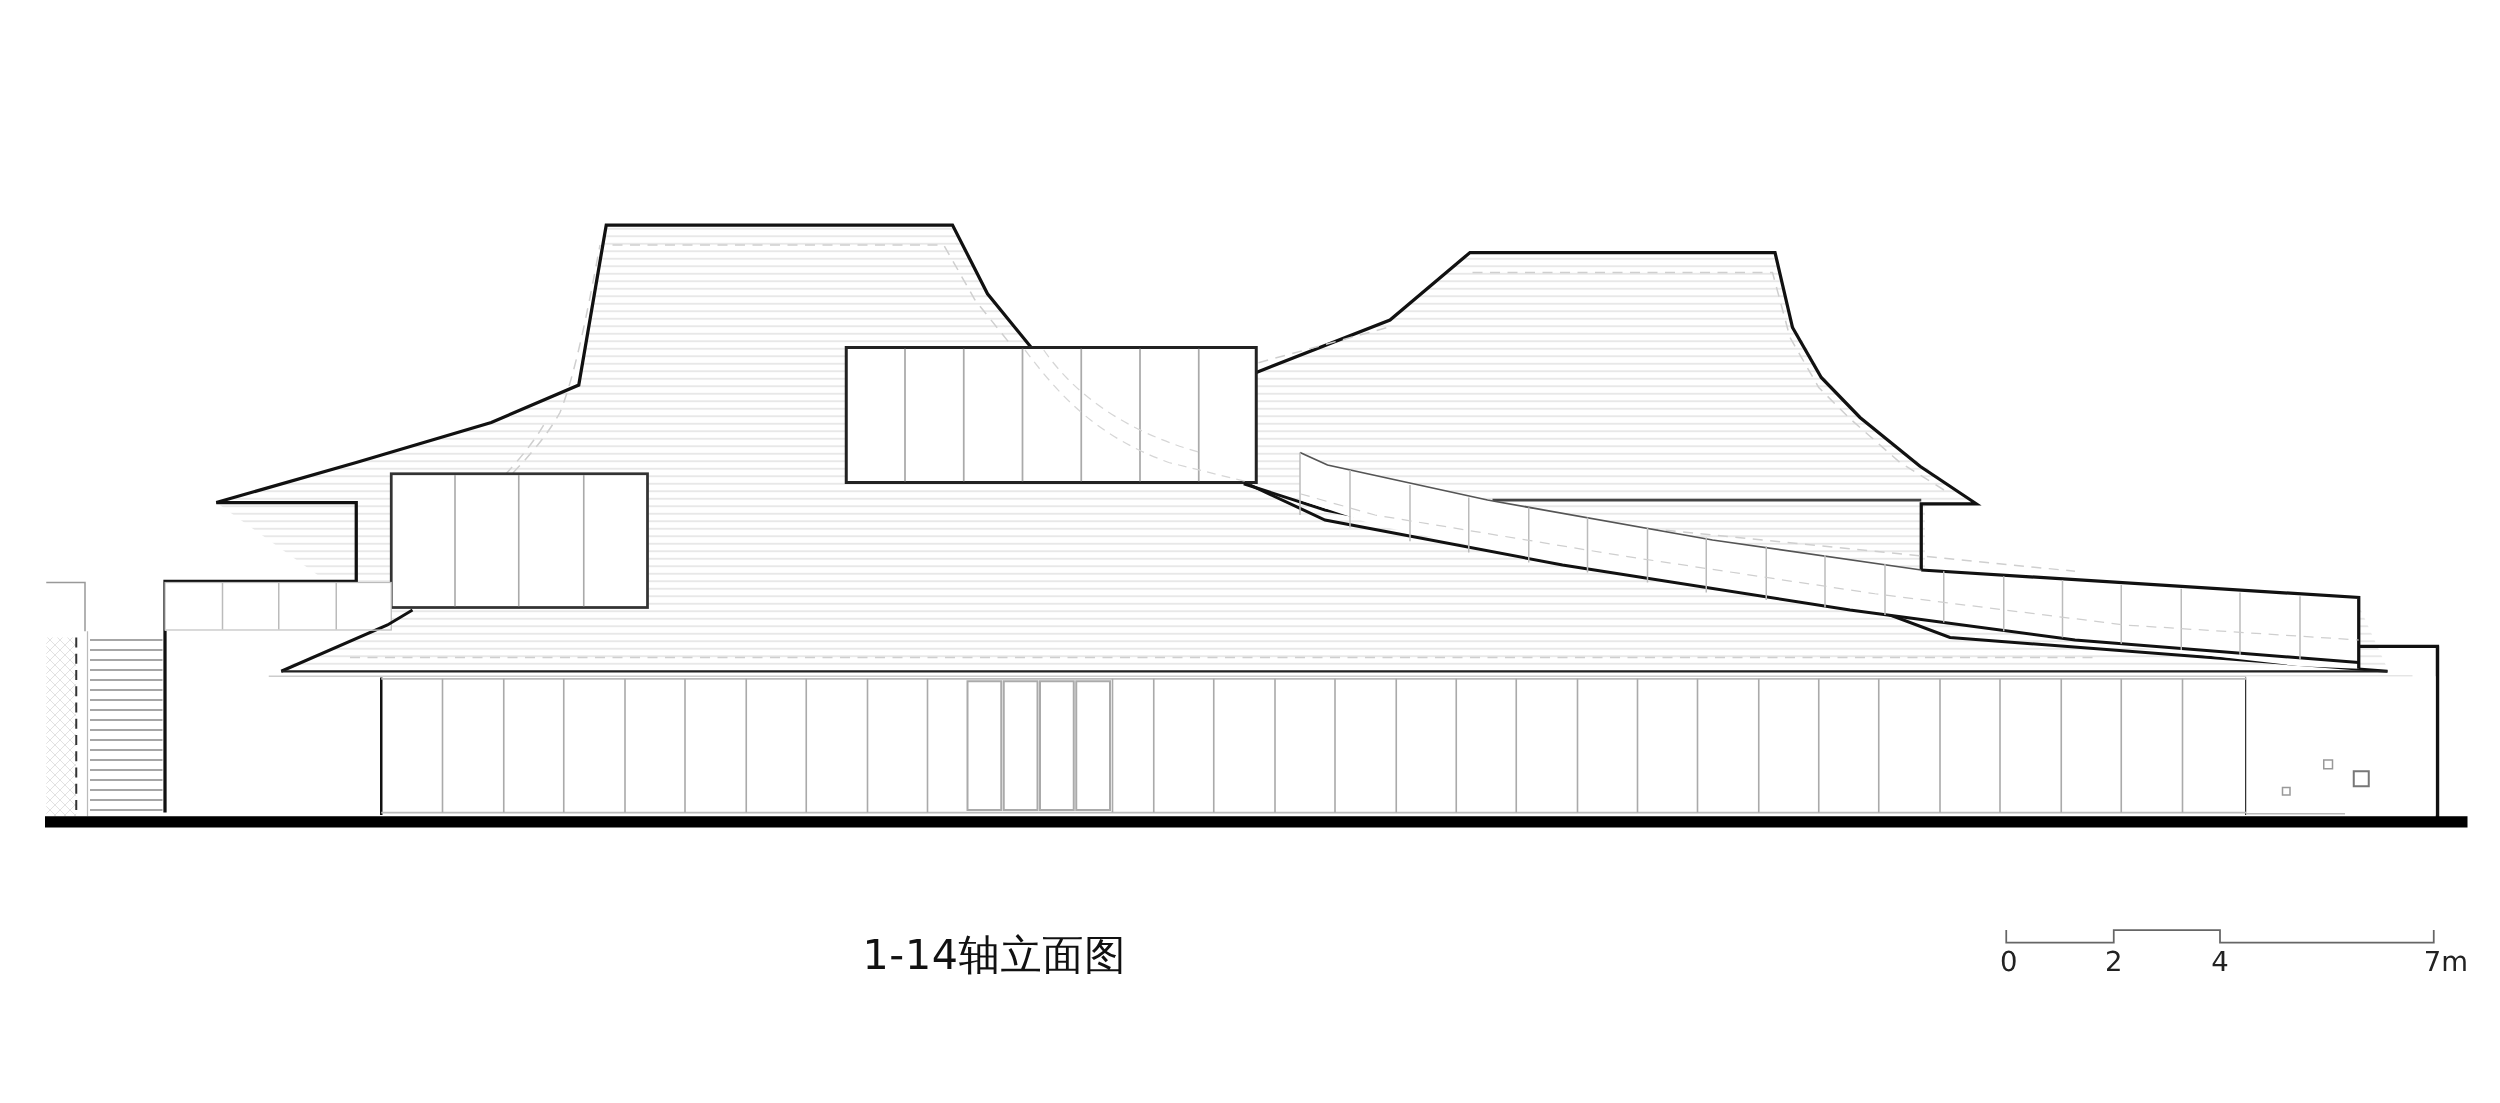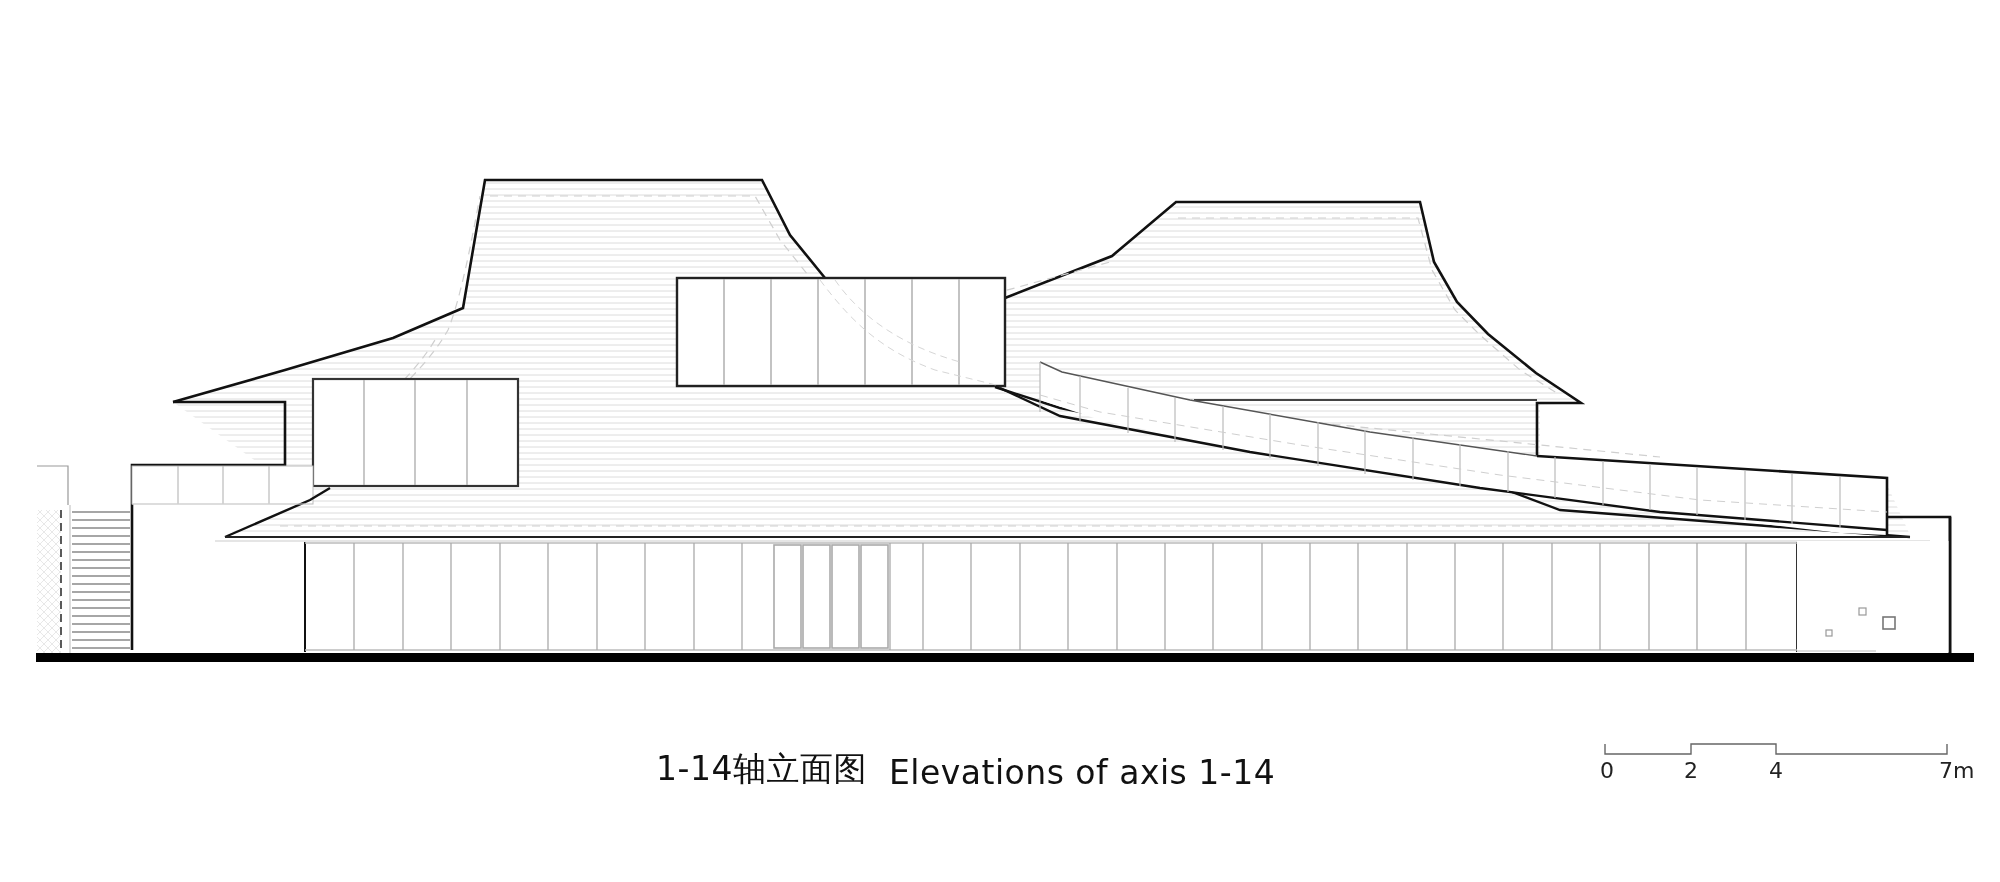--- a/index.html
+++ b/index.html
@@ -1,21 +1,21 @@
 <!DOCTYPE html>
 <html><head>
 <meta charset="utf-8">
 <style>
   html, body { margin: 0; padding: 0; background: #ffffff; }
   body { width: 2000px; height: 882px; overflow: hidden; position: relative; font-family: "Liberation Sans", "DejaVu Sans", sans-serif; }
   #drawing { position: absolute; left: 0; top: 0; width: 2000px; height: 882px; }
   .title {
-    position: absolute; left: 656px; top: 742px; width: 660px; height: 50px;
+    position: absolute; left: 690px; top: 742px; width: 660px; height: 50px;
     font-family: "DejaVu Sans", sans-serif; font-size: 33px; color: #111; letter-spacing: 0.5px;
-    white-space: nowrap; display: flex; align-items: flex-end; gap: 22px;
+    white-space: nowrap; display: flex; align-items: flex-start; gap: 22px;
   }
   .title .cn { font-family: "DejaVu Sans", sans-serif; }
   .scale-label { position: absolute; top: 758px; font-family: "DejaVu Sans", sans-serif; font-size: 22px; color: #222; }
 </style>
 </head>
 <body>
 
 <svg id="drawing" viewBox="0 0 2000 882" xmlns="http://www.w3.org/2000/svg">
   <defs>
     <pattern id="hatch" width="20" height="6" patternUnits="userSpaceOnUse">
@@ -207,19 +207,18 @@
 
   <rect x="36" y="653" width="1938" height="9" fill="#000"></rect>
 
   <g fill="none" stroke="#666" stroke-width="1.4">
     <polyline points="1605,744 1605,754 1691,754 1691,744 1776,744 1776,754 1947,754 1947,744"></polyline>
   </g>
 </svg>
 
 <div class="title">
   <span class="cn">1-14轴立面图</span>
-  <span class="en">Elevations of axis 1-14</span>
 </div>
 
 <span class="scale-label" style="left:1600px">0</span>
 <span class="scale-label" style="left:1684px">2</span>
 <span class="scale-label" style="left:1769px">4</span>
 <span class="scale-label" style="left:1939px">7m</span>
 
 </body></html>

